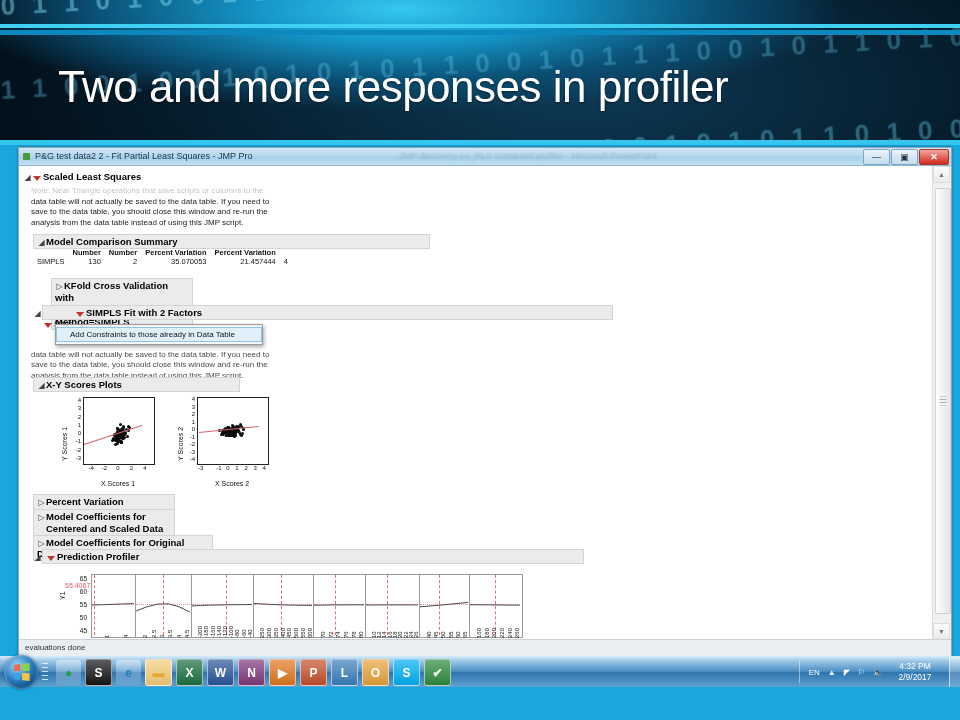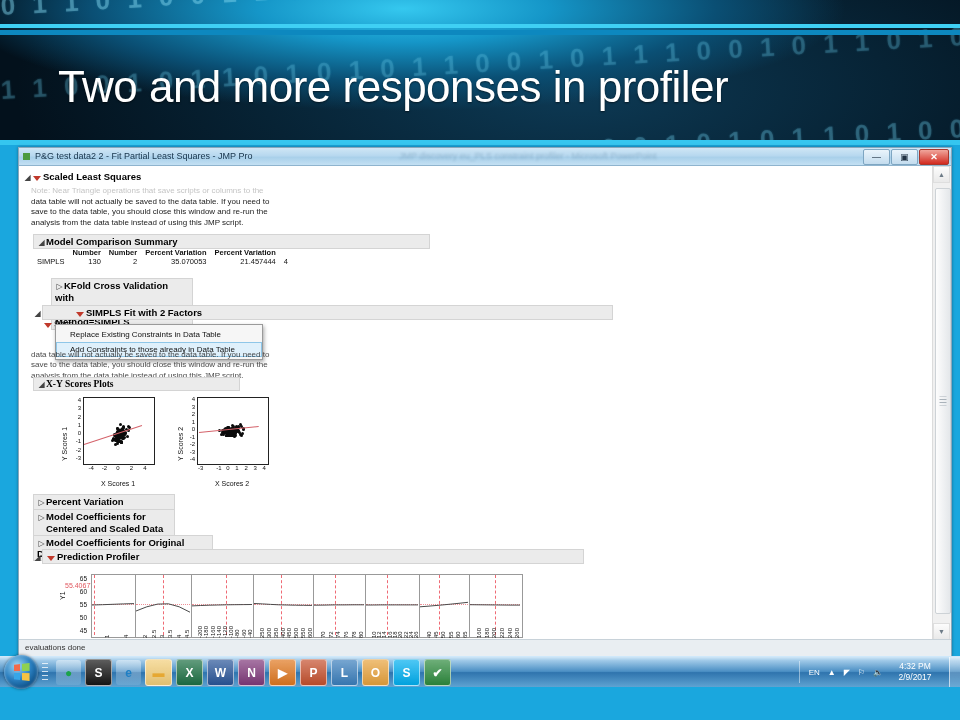--- a/index.html
+++ b/index.html
@@ -247,33 +247,32 @@
           <span class="disc">◢</span><span class="bar" style="width:530px;padding-left:32px;">
             <span class="redtri"></span><span class="ttl">SIMPLS Fit with 2 Factors</span>
           </span>
         </div>
 
         <div class="outl" style="left:24px;top:153px;">
           <span class="redtri"></span><span style="font-size:8.5px;">Save</span>
         </div>
 
         <div class="menu" style="left:36px;top:158px;width:206px;">
-          <div class="mi">Replace Existing Constraints in Data Table</div>
           <div class="mi sel">Add Constraints to those already in Data Table</div>
         </div>
 
         <div class="para" style="left:12px;top:173px;width:300px;color:rgba(40,40,40,.85);">
           <span style="visibility:hidden">x</span><br>
           <span>data table will not actually be saved to the data table. If you need to</span><br>
           <span>save to the data table, you should close this window and re-run the</span><br>
           <span>analysis from the data table instead of using this JMP script.</span>
         </div>
 
         <div class="outl" style="left:14px;top:211px;">
-          <span class="bar" style="width:195px;font-family:Liberation Serif, serif;">
+          <span class="bar" style="width:195px;">
             <span class="disc">◢</span><span class="ttl">X-Y Scores Plots</span>
           </span>
         </div>
 
         <div class="scores" style="left:0;top:222px;width:300px;height:110px;">
 
           <div class="plot">
             <div class="ylab" style="left:42px;top:73px;">Y Scores 1</div>
             <div class="frame" id="f1" style="left:64px;top:9px;width:70px;height:66px;"></div>
             <div class="axlab" style="left:64px;top:92px;width:70px;">X Scores 1</div>

